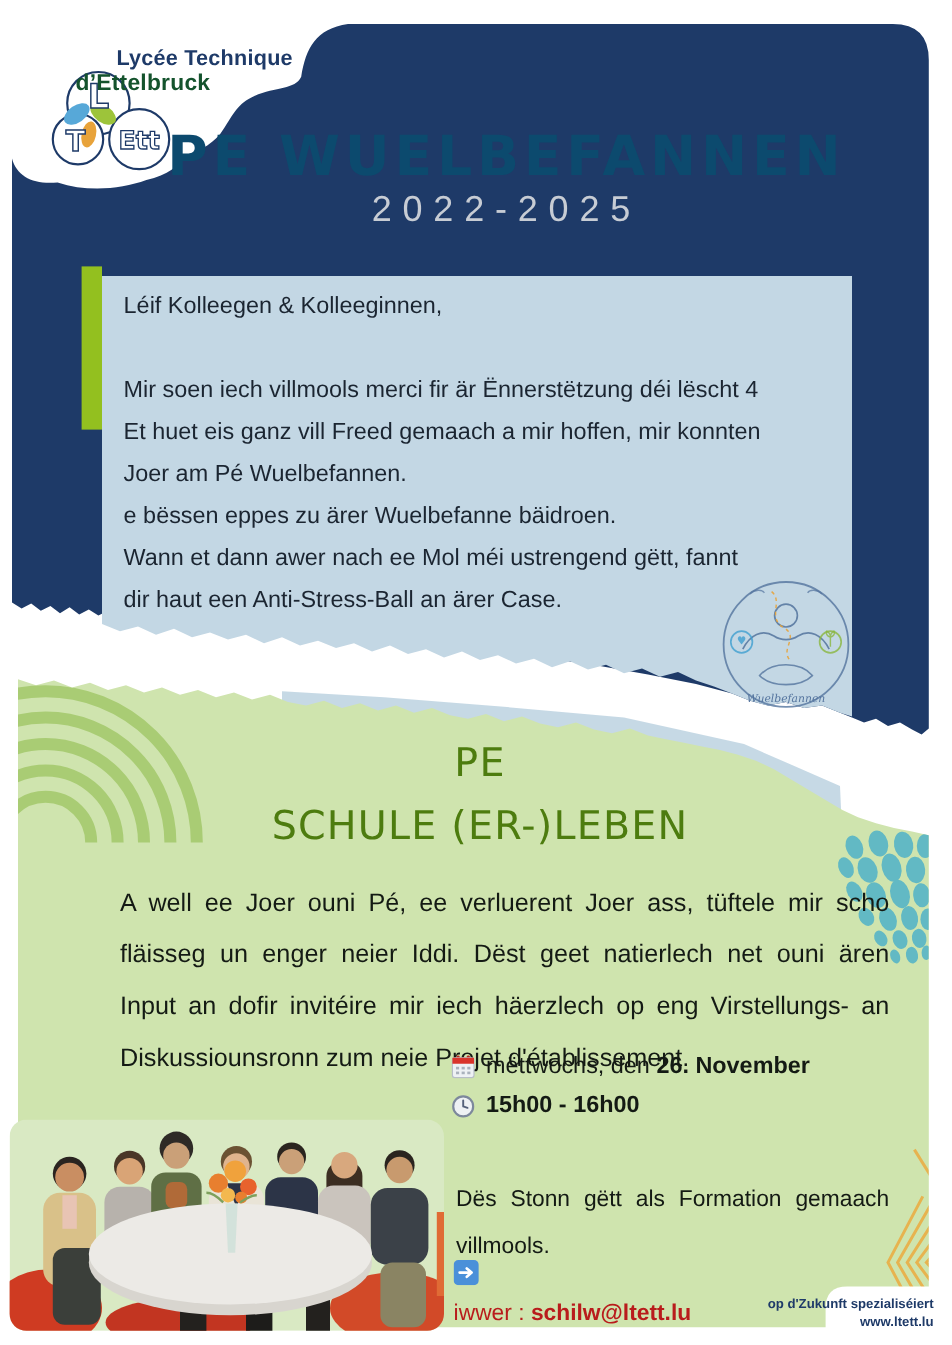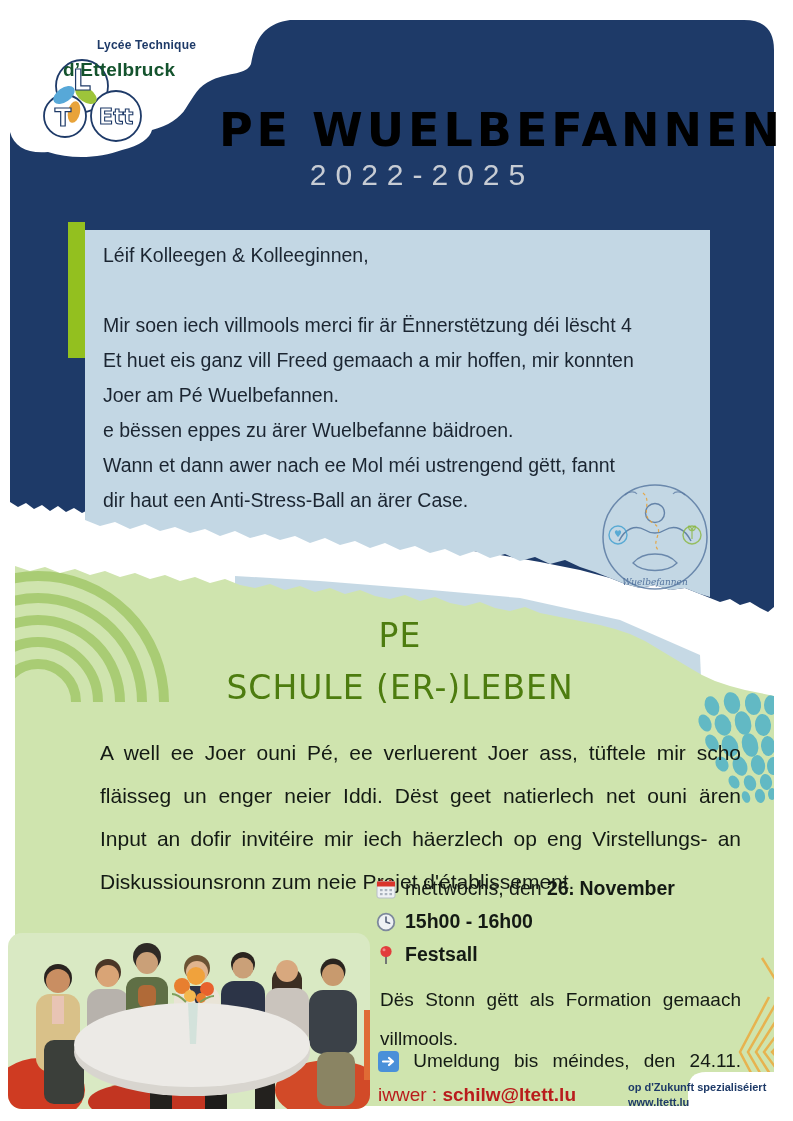--- a/index.html
+++ b/index.html
@@ -1,43 +1,43 @@
 <!DOCTYPE html>
 <html><head>
 <meta charset="utf-8">
 <style>
   html,body{margin:0;padding:0;background:#ffffff;}
   .page{position:relative;width:793px;height:1121px;background:#ffffff;overflow:hidden;
         font-family:"Liberation Sans",sans-serif;}
   .bg{position:absolute;left:0;top:0;z-index:0;}
   .abs{position:absolute;z-index:2;}
-  .logo-l1{left:97px;top:38px;font-size:12px;font-weight:700;color:#1e3a68;letter-spacing:.2px;}
+  .logo-l1{left:97px;top:38px;font-size:18px;font-weight:700;color:#1e3a68;letter-spacing:.2px;}
   .logo-l2{left:63px;top:59px;font-size:19px;font-weight:700;color:#14532d;letter-spacing:.2px;}
-  .title{left:60px;top:103px;width:724px;text-align:right;color:#000000;
+  .title{left:60px;top:103px;width:724px;text-align:center;color:#0c4a6e;
          font-family:"DejaVu Sans",sans-serif;font-weight:bold;font-size:46px;letter-spacing:4px;}
   .subtitle{left:60px;top:158px;width:724px;text-align:center;color:#c7ccd4;
             font-size:30px;letter-spacing:9px;font-weight:400;}
   .letter{left:103px;top:238px;width:594px;color:#1b2531;font-size:19.5px;}
   .letter div{height:35px;line-height:35px;white-space:nowrap;}
   .heading{left:95px;top:610px;width:610px;text-align:center;color:#4d7c0f;
            font-family:"DejaVu Sans",sans-serif;font-weight:normal;font-size:33px;letter-spacing:1px;}
   .heading div{height:52px;line-height:52px;}
   .para{left:100px;top:731px;width:641px;color:#141a14;font-size:21px;}
   .para div{height:43px;line-height:43px;white-space:nowrap;}
   .jline{text-align:justify;text-align-last:justify;}
   .event{left:376px;top:872px;width:366px;color:#141a14;font-size:19.5px;}
   .event .row{display:flex;align-items:center;height:33px;gap:9px;}
   .event svg{flex:0 0 auto;}
   .b{font-weight:700;}
   .note{left:380px;top:980px;width:361px;color:#141a14;font-size:19px;}
   .note div{height:39px;line-height:39px;white-space:nowrap;}
   .reg{left:378px;top:1046px;width:363px;color:#141a14;font-size:19px;height:30px;line-height:30px;}
   .reg svg{vertical-align:-5px;}
   .reg2{left:378px;top:1080px;width:363px;color:#b91c1c;font-size:19px;height:30px;line-height:30px;}
-  .footer{left:628px;top:1080px;width:150px;color:#1e3a68;
+  .footer{left:628px;top:1080px;width:150px;text-align:right;color:#1e3a68;
           font-size:11px;font-weight:700;line-height:14.5px;}
 </style>
 </head>
 <body>
 
 <div class="page">
 
 <svg class="bg" width="793" height="1121" viewBox="0 0 793 1121">
   <defs>
     <clipPath id="greenClip">
@@ -252,39 +252,31 @@
     </svg>
     <span><span>mëttwochs, den </span><span class="b">26. November</span></span>
   </div>
   <div class="row">
     <svg width="20" height="20" viewBox="0 0 20 20">
       <circle cx="10" cy="10" r="8.3" fill="#eef1f4" stroke="#7d889c" stroke-width="1.8"></circle>
       <path d="M10,10 L10,5 M10,10 L13.6,11.2" stroke="#55617a" stroke-width="1.6" stroke-linecap="round" fill="none"></path>
     </svg>
     <span class="b">15h00 - 16h00</span>
   </div>
-  <div class="row">
-    <svg width="20" height="20" viewBox="0 0 20 20">
-      <line x1="10" y1="11" x2="10" y2="19" stroke="#5a5a66" stroke-width="1.6"></line>
-      <circle cx="10" cy="6.5" r="5.6" fill="#e23c3c"></circle>
-      <circle cx="8" cy="4.8" r="1.5" fill="#f08a8a"></circle>
-    </svg>
-    <span class="b">Festsall</span>
-  </div>
 </div>
 
 <div class="abs note">
   <div class="jline">Dës Stonn gëtt als Formation gemaach</div>
   <div>villmools.</div>
 </div>
 
 <div class="abs reg jline"><svg width="21" height="21" viewBox="0 0 21 21">
         <rect x="0" y="0" width="21" height="21" rx="4" fill="#4a90d9"></rect>
         <path d="M5,10.5 H14 M11,7 L15,10.5 L11,14" stroke="#ffffff" stroke-width="2.2" fill="none" stroke-linecap="round" stroke-linejoin="round"></path>
-      </svg> <span>Umeldung bis méindes, den 24.11.</span></div>
+      </svg> </div>
 
 <div class="abs reg2"><span>iwwer : </span><span class="b">schilw@ltett.lu</span></div>
 
 <div class="abs footer">
   <div>op d'Zukunft spezialiséiert</div>
   <div>www.ltett.lu</div>
 </div>
 
 </div>
 

